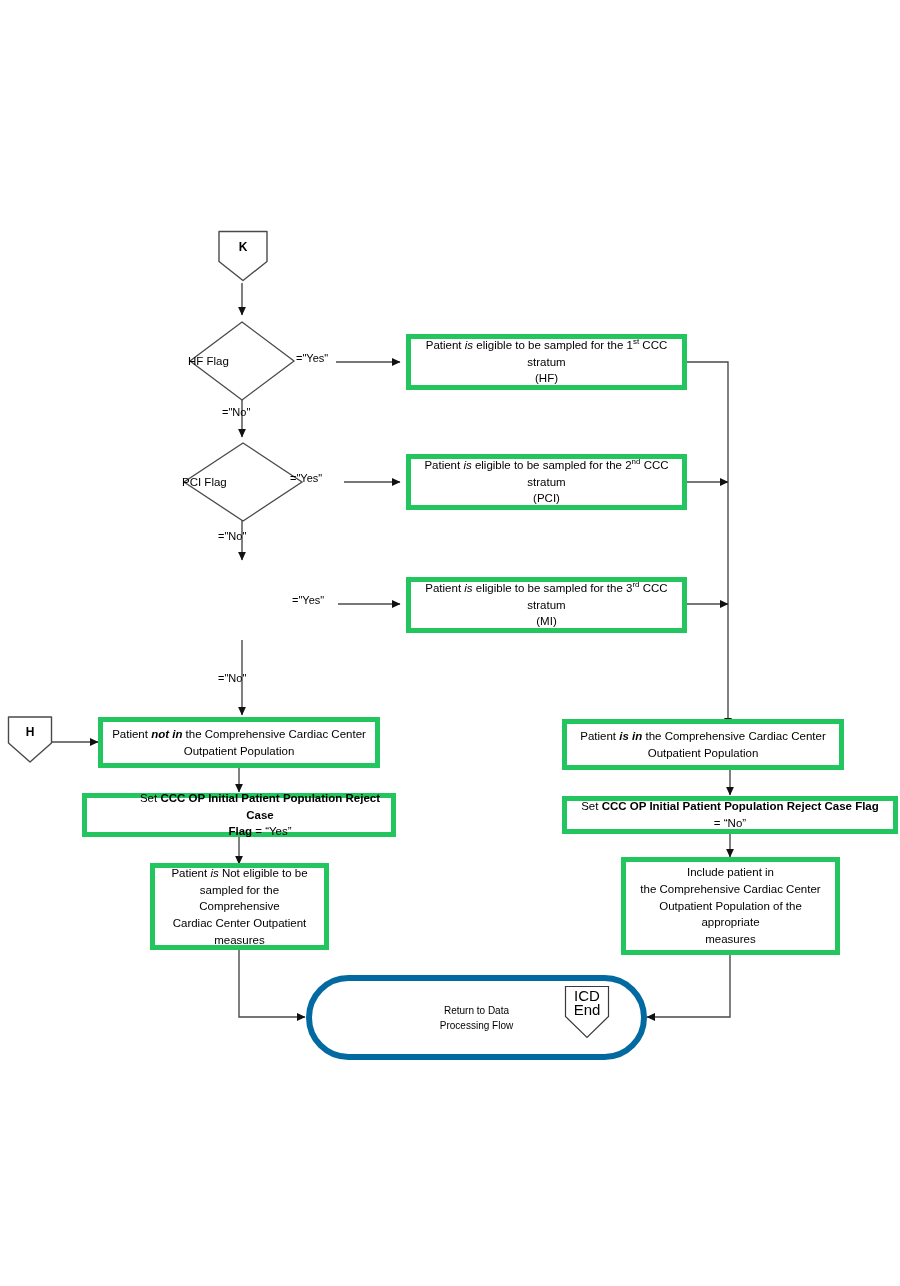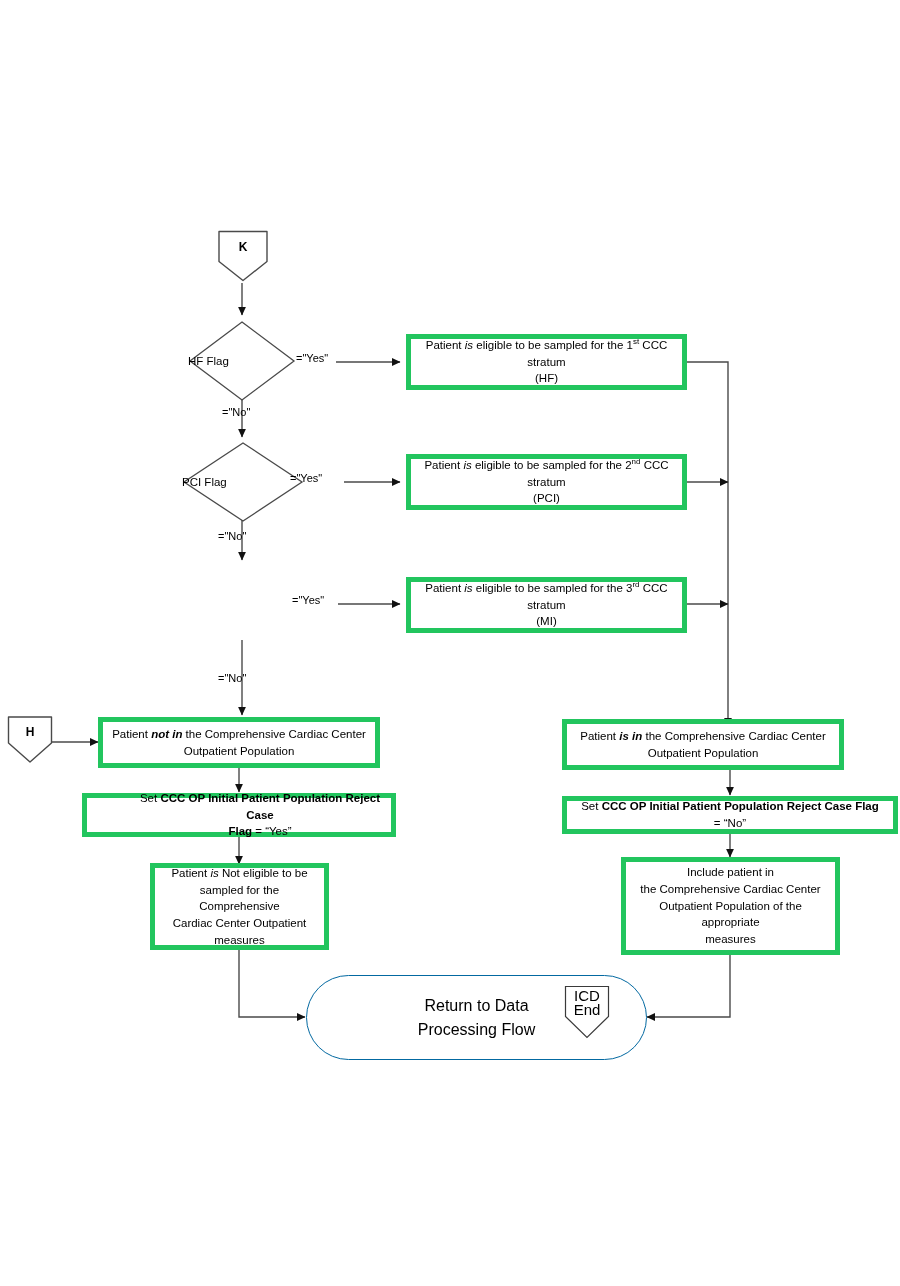--- a/index.html
+++ b/index.html
@@ -68,28 +68,28 @@
     font-weight: bold;
     z-index: 2;
   }
   .pent.small .plabel {
     font-weight: normal;
     font-size: 15px;
     line-height: 1.12;
   }
   
   .stadium {
-    border: 1px solid #0369a1;
+    border: 6px solid #0369a1;
     border-radius: 56px;
     background: #ffffff;
     display: flex;
     align-items: center;
     justify-content: center;
     text-align: center;
-    font-size: 16px;
+    font-size: 10px;
     line-height: 1.5;
   }
   
   .edge-label {
     position: absolute;
     font-size: 11px;
     white-space: nowrap;
     color: #000;
   }
   

